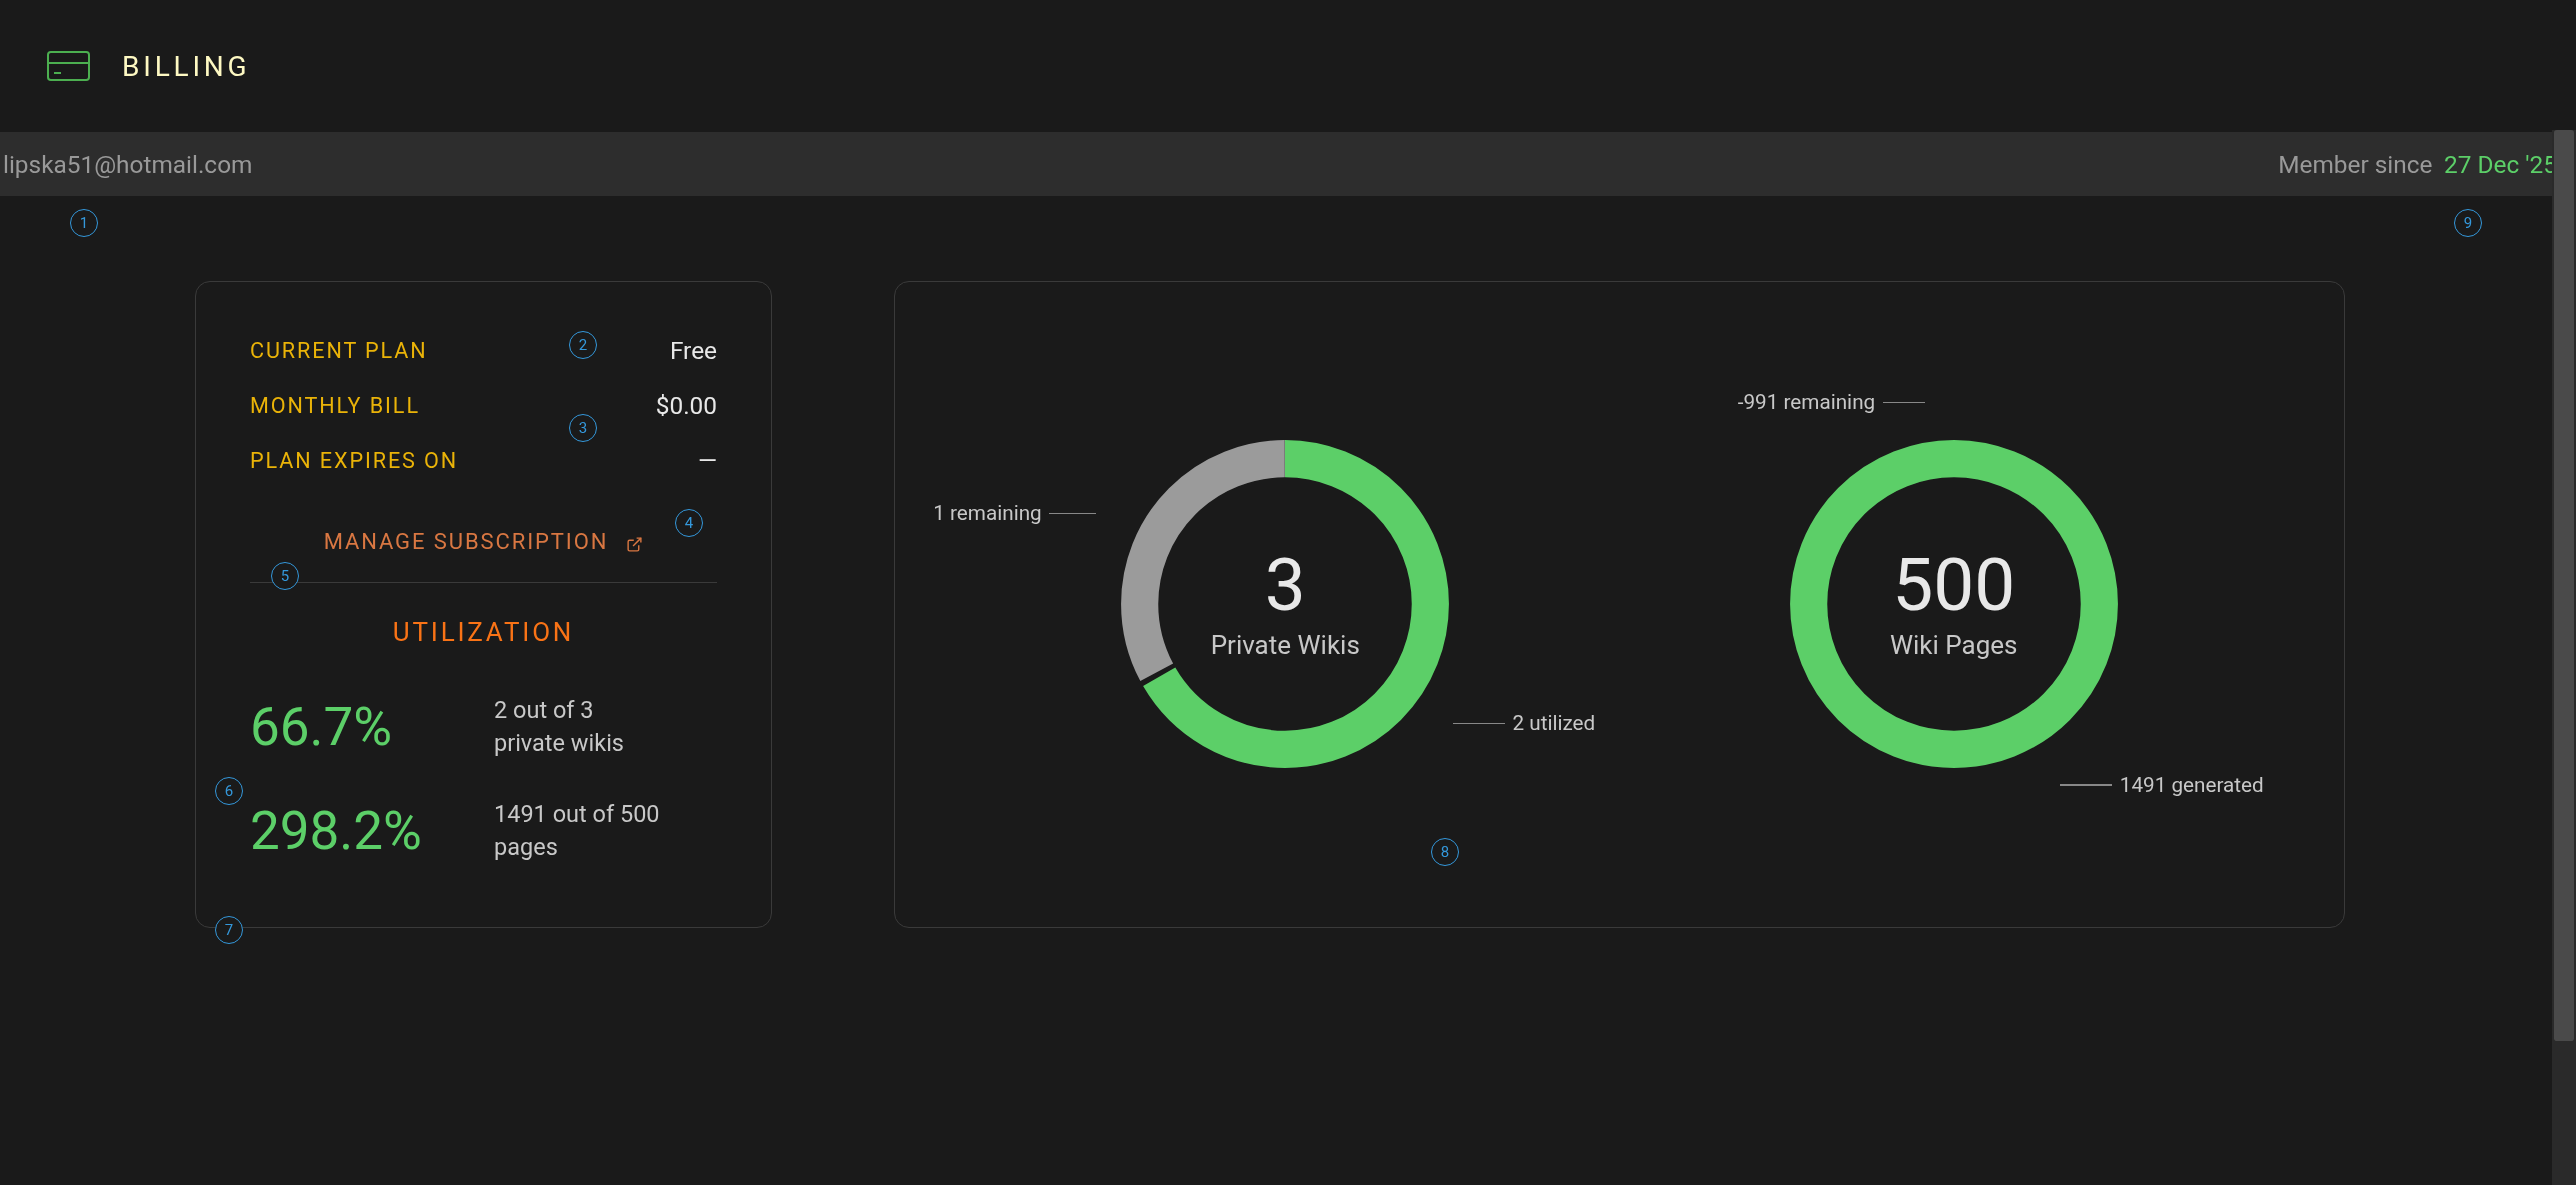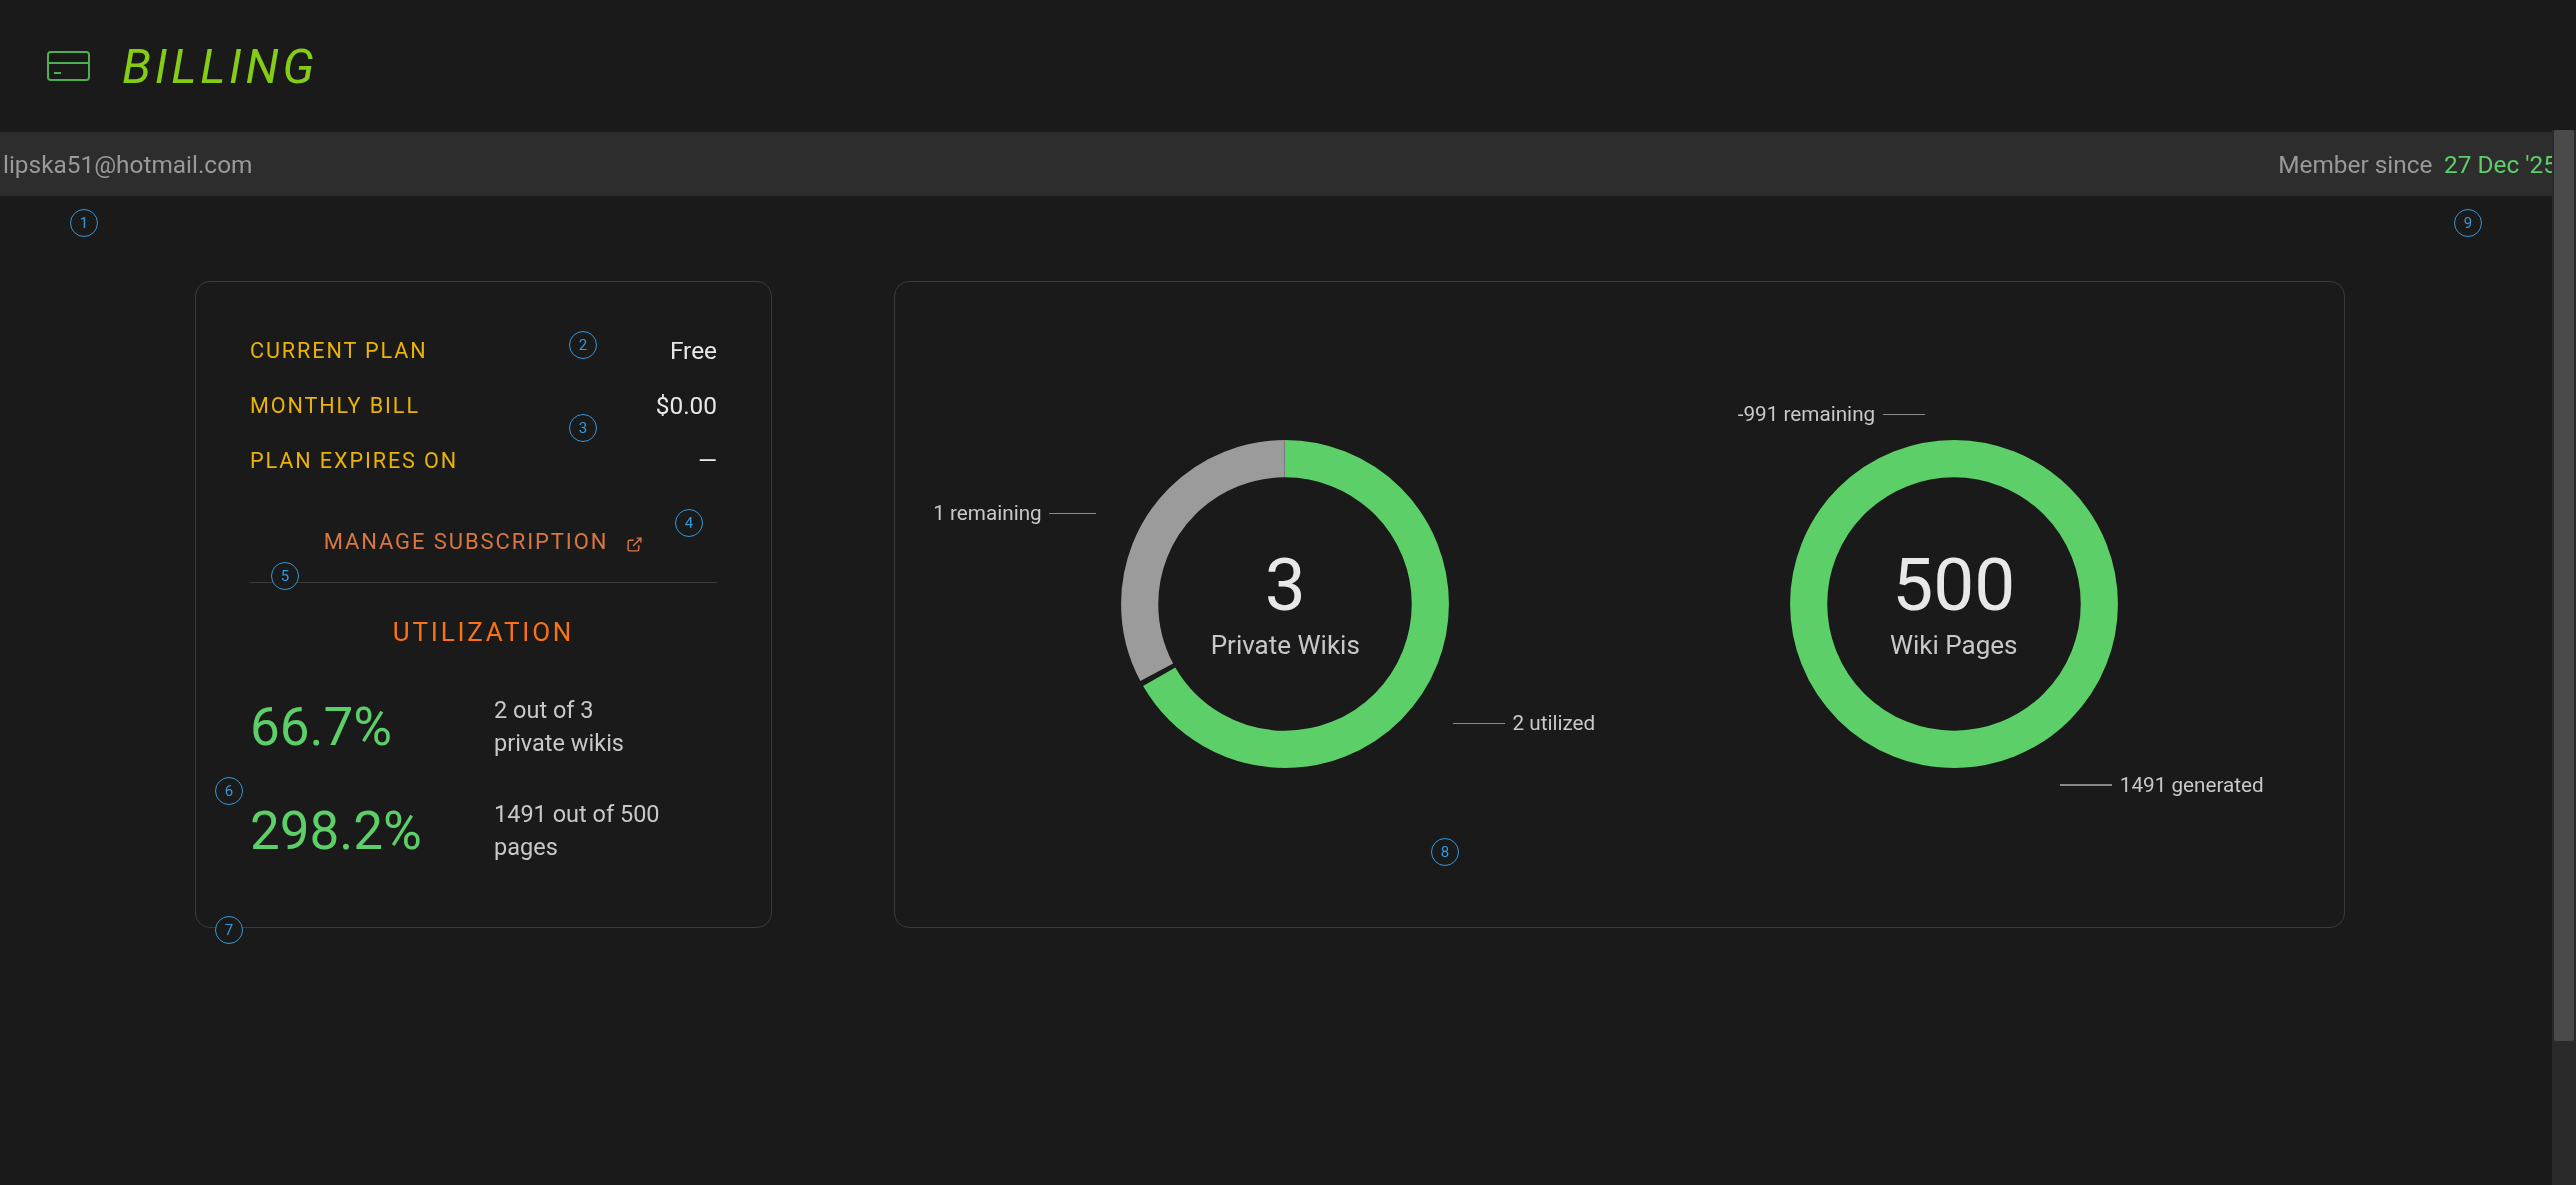--- a/index.html
+++ b/index.html
@@ -1,21 +1,21 @@
 <!DOCTYPE html>
 <html style="font-size:15px"><head>
   <meta charset="utf-8">
   <style>
     * { margin:0; padding:0; box-sizing:border-box; }
     body { background:#1a1a1a; font-family:-apple-system,BlinkMacSystemFont,'Segoe UI',Roboto,sans-serif; color:#e0e0e0; width:2576px; height:1186px; overflow:hidden; position:relative; }
     .header { height:132px; display:flex; align-items:center; padding-left:47px; }
     .cc-icon { width:43px; height:30px; border:2.8px solid #4CAF50; border-radius:3.8px; position:relative; margin-right:32px; flex-shrink:0; }
     .cc-icon::before { content:""; position:absolute; top:8.5px; left:0; right:0; height:2.8px; background:#4CAF50; }
     .cc-icon::after { content:""; position:absolute; bottom:4.7px; left:4.7px; width:7.5px; height:2.8px; background:#4CAF50; }
-    .page-title { font-size:48px; font-weight:400; letter-spacing:3.8px; color:#84cc16;font-style:italic; }
+    .page-title { font-size:28px; font-weight:400; letter-spacing:3.8px; color:#fef9c3; }
     .subheader { background:#2d2d2d; height:64px; display:flex; align-items:center; justify-content:space-between; padding:0 19px 0 3px; font-size:24.4px; }
     .email { color:#999; }
     .member-since { color:#999; }
     .member-date { color:#5CCF68; margin-left:5.6px; }
     .content { position:relative; padding-top:85px; padding-left:195px; display:flex; gap:122px; }
     .card { border:0.9px solid #3a3a3a; border-radius:15px; background:transparent; }
     .plan-card { width:577px; padding:54px 54px 54px 54px; }
     .plan-row { display:flex; justify-content:space-between; align-items:center; margin-bottom:26px; font-size:22.5px; }
     .plan-label { color:#eab308; letter-spacing:1.9px; font-size:21.6px; }
     .plan-value { color:#e8e8e8; font-size:24.4px; }
@@ -134,21 +134,21 @@
     </div>
 
     <div class="donut-wrap">
       <svg class="donut-svg" viewBox="0 0 200 200">
         <circle cx="100" cy="100" r="86" fill="none" stroke="#5CCF68" stroke-width="22"></circle>
       </svg>
       <div class="donut-center">
         <div class="donut-num">500</div>
         <div class="donut-label">Wiki Pages</div>
       </div>
-      <div class="donut-ann" style="left:19px; top:14px;">
+      <div class="donut-ann" style="left:19px; top:2px;">
         <span>-991 remaining</span>
         <span class="ann-line" style="width:42px;height:1.9px;margin-left:7.5px;"></span>
       </div>
       <div class="donut-ann" style="right:-75px; bottom:23.5px;">
         <span class="ann-line" style="width:52px;height:1.9px;margin-right:7.5px;"></span>
         <span>1491 generated</span>
       </div>
     </div>
   </div>
 

